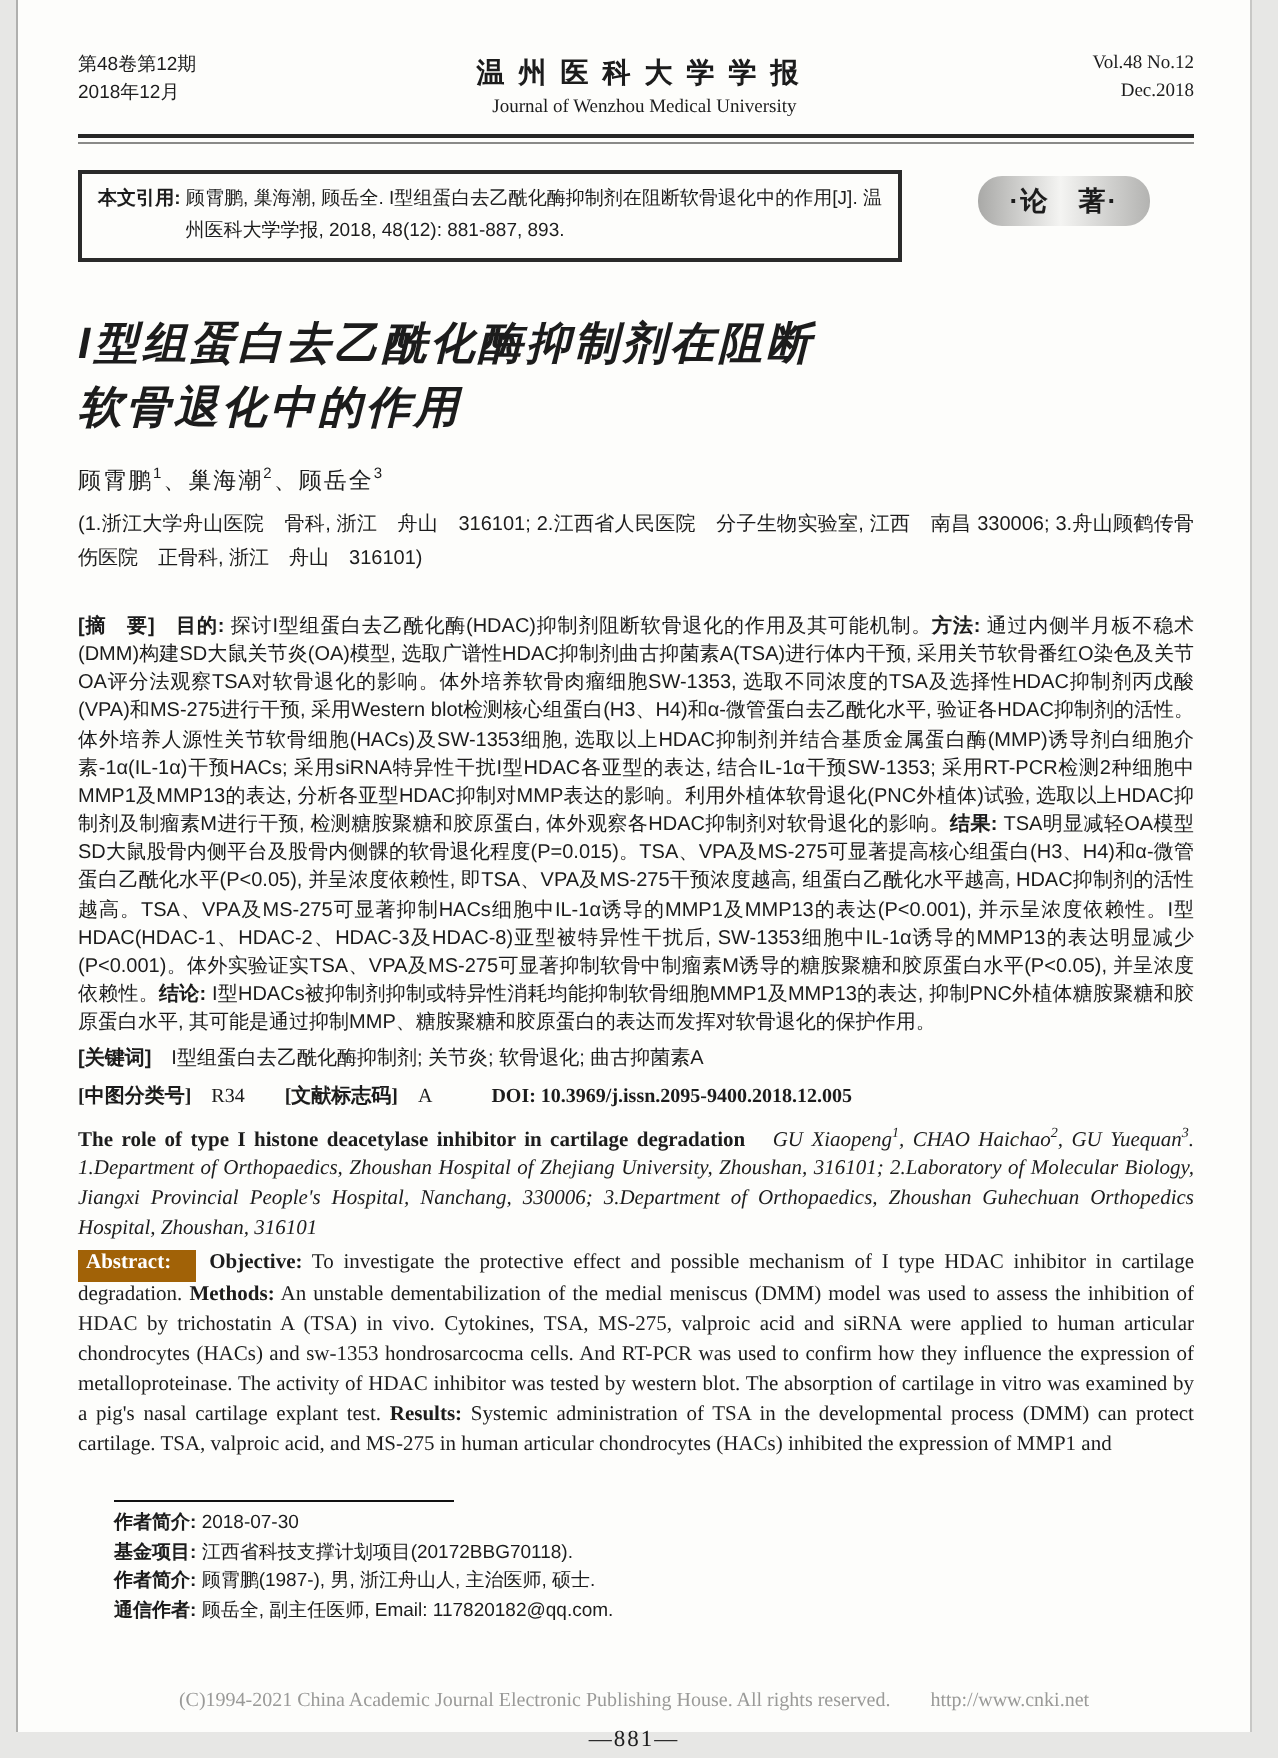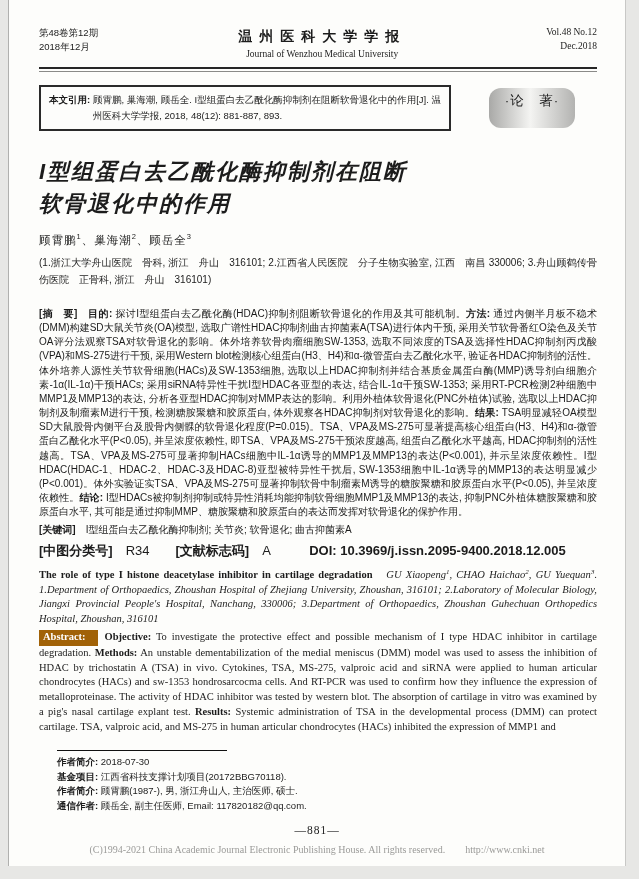--- a/index.html
+++ b/index.html
@@ -25,47 +25,47 @@
   .journal-cn{font-size:14px;font-weight:bold;letter-spacing:7px;white-space:nowrap;}
   .journal-en{font-size:9.5px;font-family:"Liberation Serif",serif;margin-top:2px;}
   .hdr-rule{margin-top:5px;height:2px;border-top:2.5px solid #262626;border-bottom:1px solid #8a8a88;}
 
   
   .cite-row{display:flex;margin-top:13px;align-items:flex-start;}
   .cite-box{width:412px;box-sizing:border-box;border:2px solid #2a2a2a;
     padding:5px 8px 6px;font-size:9.5px;line-height:1.65;}
   .cite-text{padding-left:4.6em;text-indent:-4.6em;text-align:justify;}
   .type-badge{margin-left:auto;margin-right:22px;margin-top:3px;
-    width:86px;height:40px;line-height:25px;text-align:center;
-    font-weight:normal;font-size:13.5px;letter-spacing:1px;
+    width:86px;height:25px;line-height:25px;text-align:center;
+    font-weight:bold;font-size:13.5px;letter-spacing:1px;
     background:linear-gradient(90deg,#a9a9a7,#f4f4f2 48%,#b3b3b1);border-radius:12px;}
 
   
   .title{margin-top:25px;font-size:22px;font-weight:bold;line-height:32px;letter-spacing:2px;font-style:italic;}
   .authors{margin-top:13px;font-size:11.5px;letter-spacing:1px;}
   .authors sup{font-size:7.5px;}
   .affil{margin-top:7px;font-size:10px;line-height:1.62;text-align:justify;}
 
   
   .abstract-cn{margin-top:19px;font-size:10px;line-height:1.42;text-align:justify;}
   .kw{margin-top:3px;font-size:10px;line-height:1.45;}
-  .cls{margin-top:5px;font-size:13px;line-height:1.45;}
+  .cls{margin-top:5px;font-size:10px;line-height:1.45;font-family:Liberation Serif, serif;}
 
   
   .en-block{margin-top:7px;font-family:"Liberation Serif",serif;font-size:10.5px;line-height:1.4;text-align:justify;}
   .en-abs{margin-top:3px;font-family:"Liberation Serif",serif;font-size:10.5px;line-height:1.42;text-align:justify;}
   .abs-badge{display:inline-block;background:#a16207;color:#fff;font-weight:bold;
     padding:0 12px 1px 4px;margin-right:7px;font-size:10.5px;font-family:"Liberation Serif",serif;}
   .en-block sup,.en-abs sup{font-size:7px;font-style:italic;}
   sup{font-size:7.5px;vertical-align:super;line-height:0;}
 
   
   .footnotes{position:absolute;left:48px;top:750px;width:541px;font-size:9.5px;line-height:1.55;}
   .fn-rule{width:170px;border-top:1.5px solid #111;margin-bottom:4px;}
-  .page-num{position:absolute;left:0;top:824px;width:100%;text-align:center;
+  .page-num{position:absolute;left:0;top:864px;width:100%;text-align:center;
     font-family:"Liberation Serif",serif;font-size:11.5px;letter-spacing:1px;}
   .copyright{position:absolute;left:0;top:843px;width:100%;text-align:center;
     font-family:"Liberation Serif",serif;font-size:10px;color:#9a9a98;}
 
   b{font-weight:bold;}
   i{font-style:italic;}
 </style>
 </head>
 <body>
 

